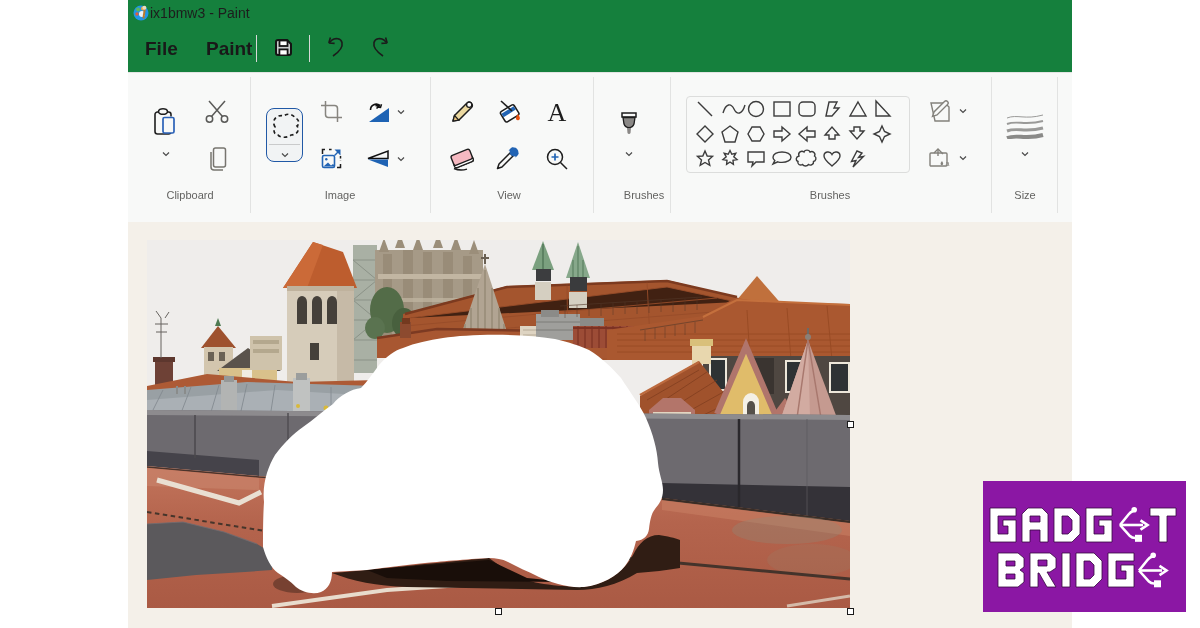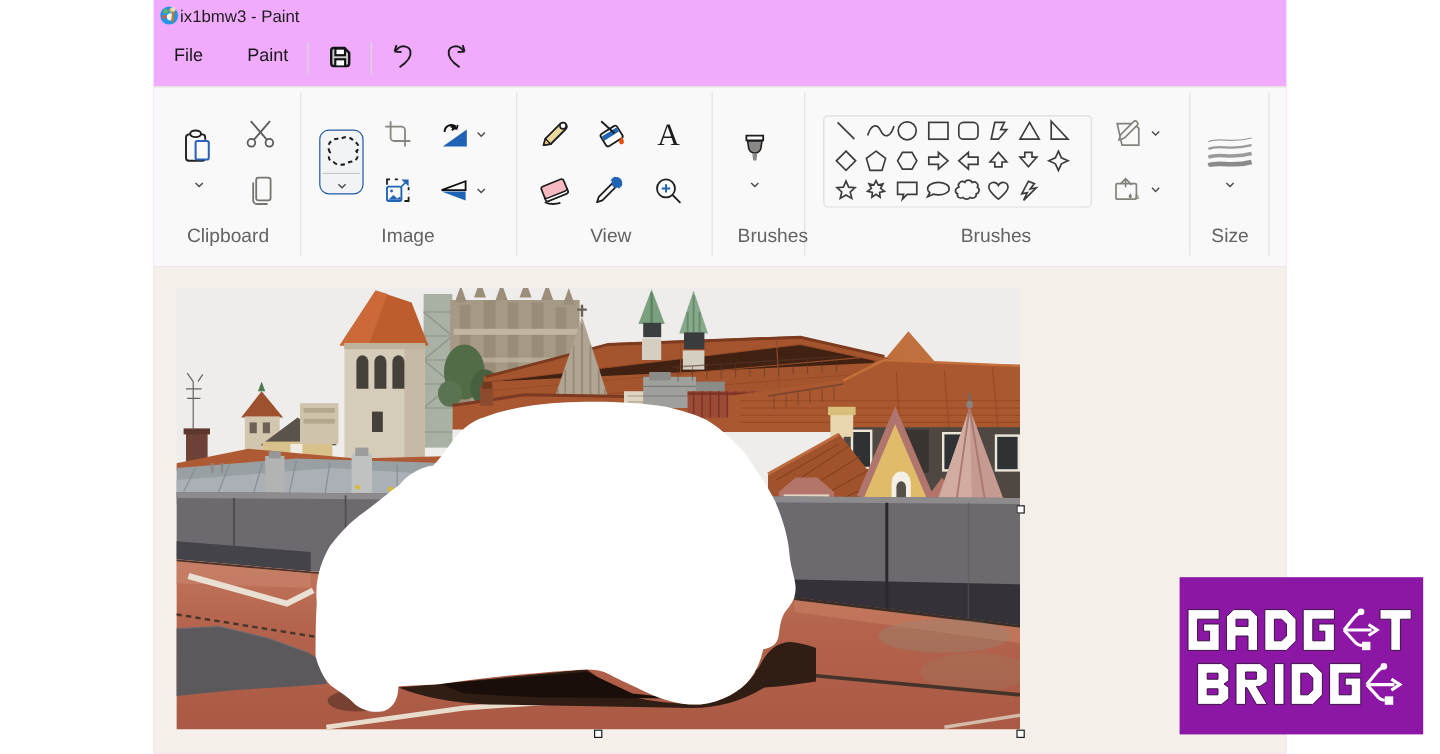--- a/index.html
+++ b/index.html
@@ -1,27 +1,27 @@
 <!DOCTYPE html>
 <html><head>
 <meta charset="utf-8">
 <style>
   * { margin:0; padding:0; box-sizing:border-box; }
   html,body { width:1200px; height:628px; background:#ffffff; overflow:hidden;
     font-family:"Liberation Sans", sans-serif; }
   #stage { position:relative; width:1200px; height:628px; }
-  #win { position:absolute; left:128px; top:0; width:944px; height:628px; background:#f0abfc; }
+  #win { position:absolute; left:128px; top:0; width:944px; height:628px; background:#15803d; }
   .abs { position:absolute; }
   #titlebar { position:absolute; left:0; top:0; width:944px; height:28px; }
   #title-text { position:absolute; left:22px; top:5px; font-size:14px; color:#1d1d1d; }
   #menurow { position:absolute; left:0; top:28px; width:944px; height:44px; }
-  .menu-item { position:absolute; top:10px; font-size:15px; color:#191919; }
+  .menu-item { position:absolute; top:10px; font-size:19px; color:#191919;font-weight:bold; }
   #ribbon { position:absolute; left:0; top:72px; width:944px; height:150px; background:#f8f9f8; border-top:1px solid #e3e4e3; }
   .gsep { position:absolute; top:4px; height:136px; width:1px; background:#e2e3e2; }
-  .glabel { position:absolute; top:116px; font-size:16px; color:#636361; text-align:center; }
+  .glabel { position:absolute; top:116px; font-size:11px; color:#636361; text-align:center; }
   .chev { position:absolute; width:10px; height:10px; }
   #canvas-area { position:absolute; left:0; top:222px; width:944px; height:406px; background:#f4f0e9; }
   #photo { position:absolute; left:19px; top:18px; width:703px; height:368px; }
   .handle { position:absolute; width:7px; height:7px; background:#ffffff; border:1.5px solid #1a1a1a; }
   #logo { position:absolute; left:983px; top:481px; width:203px; height:131px; background:#8b17a4; }
 </style>
 </head>
 <body>
 <div id="stage">
   <div id="win">

